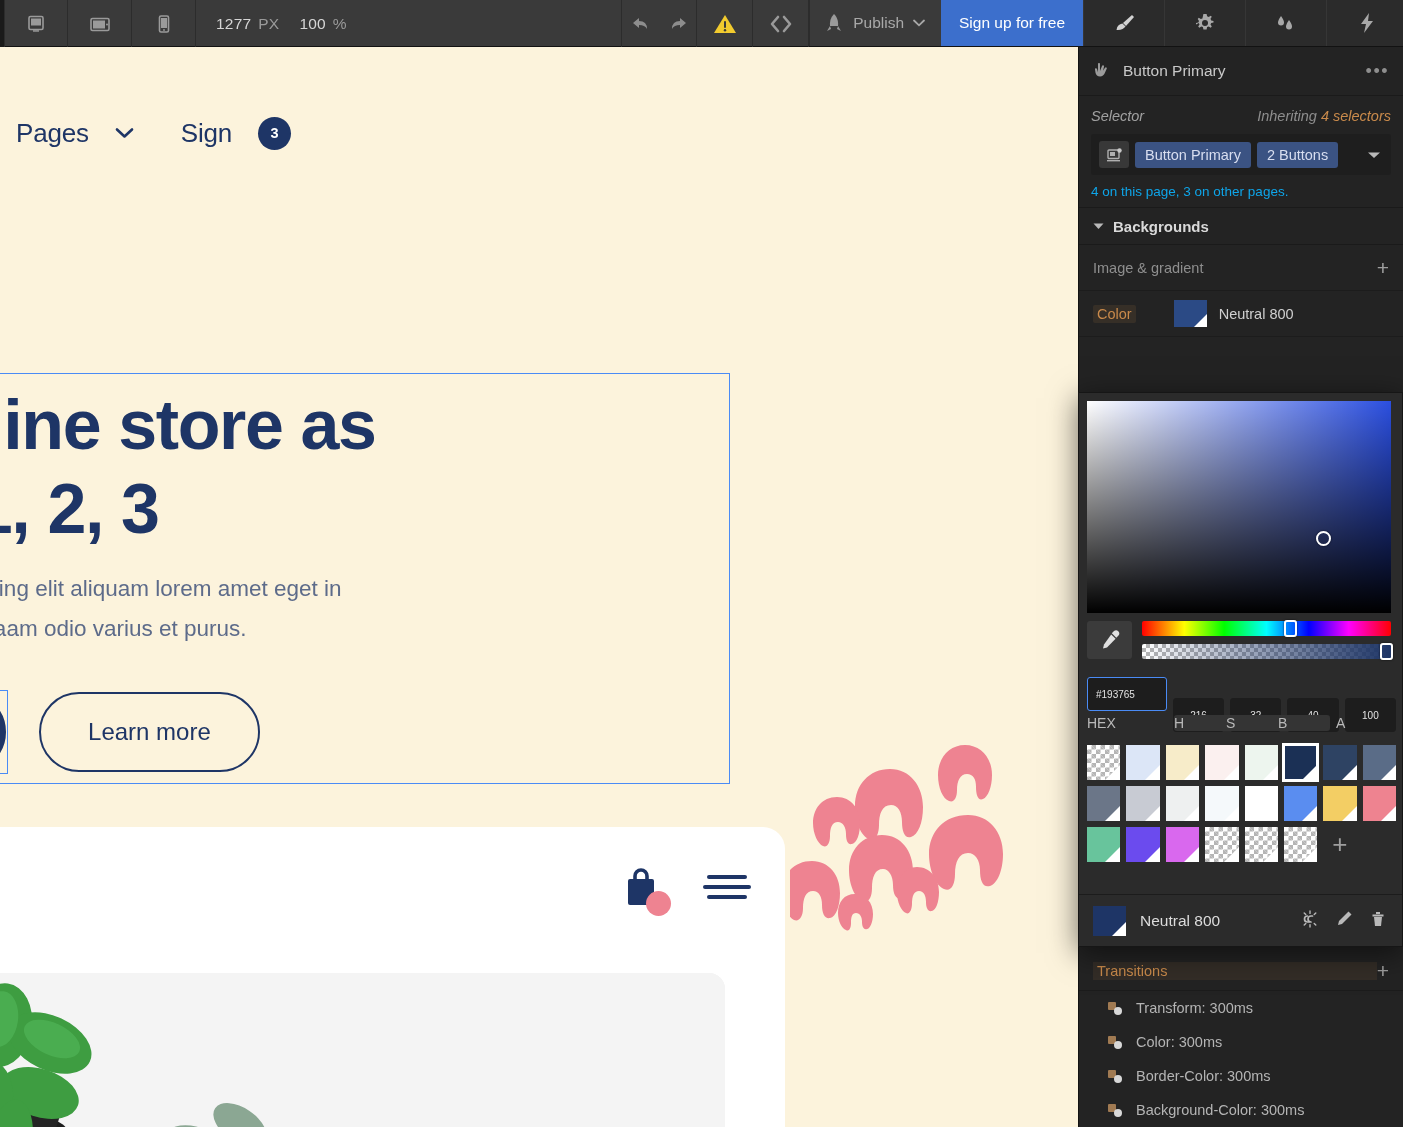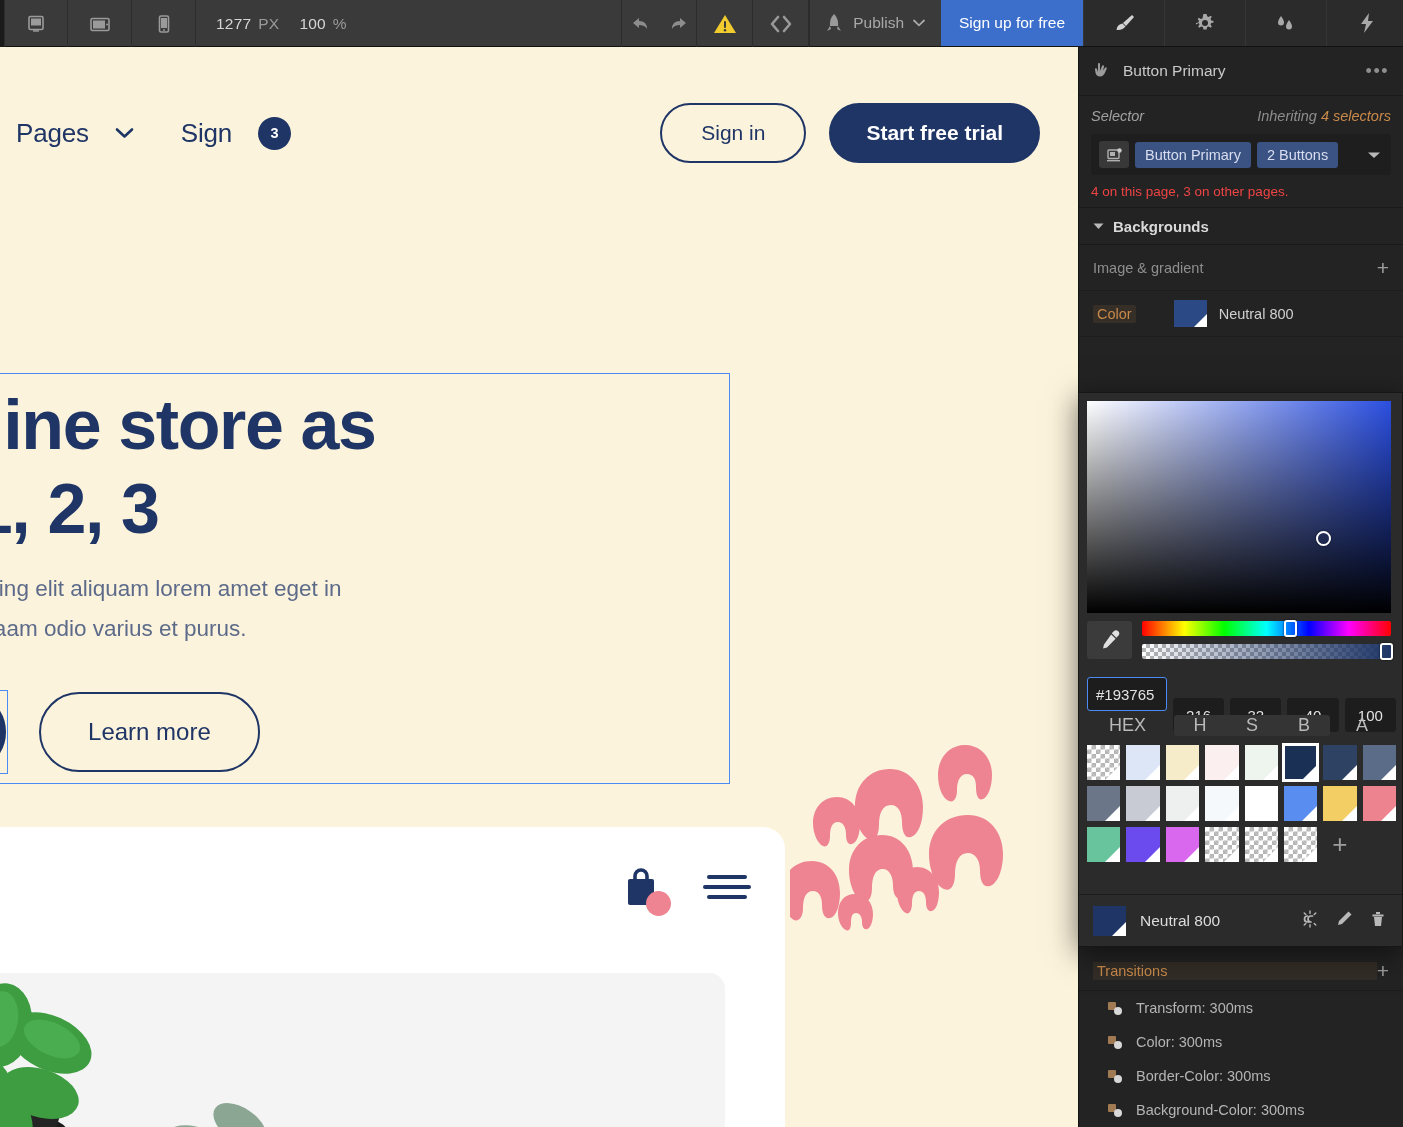--- a/index.html
+++ b/index.html
@@ -142,21 +142,21 @@
   }
   .sel-icon {
     width: 30px; height: 27px; background: #383838; border-radius: 3px;
     display: flex; align-items: center; justify-content: center; cursor: pointer;
   }
   .chip {
     background: #3b5383; color: #d8def0; font-size: 14.5px; border-radius: 3px;
     padding: 5px 10px; cursor: pointer;
   }
   .sel-caret { position: absolute; right: 10px; top: 13px; cursor: pointer; }
-  .sel-note { color: #ef4444; font-size: 13.5px; margin-top: 9px; }
+  .sel-note { color: #0ea5e9; font-size: 13.5px; margin-top: 9px; }
 
   .sec-header {
     height: 38px; display: flex; align-items: center; gap: 9px; padding: 0 14px;
     border-top: 1px solid #1a1a1a; border-bottom: 1px solid #1a1a1a;
     color: #d9d9d9; font-size: 15px; font-weight: 700; cursor: pointer;
   }
   .prop-row {
     height: 46px; display: flex; align-items: center; padding: 0 14px;
     border-bottom: 1px solid #1c1c1c;
   }
@@ -222,26 +222,26 @@
     background-position: 0 0, 0 0, 4px 4px;
   }
   .slider-handle {
     position: absolute; width: 13px; height: 17px; border: 2.5px solid #fff; border-radius: 3px;
     background: transparent; box-shadow: 0 0 2px rgba(0,0,0,.8); cursor: pointer;
   }
   .fields { position: absolute; left: 8px; top: 284px; width: 309px; display: flex; gap: 6px; }
   .fld {
     background: #1d1d1d; border: 1px solid #1d1d1d; border-radius: 3px; height: 34px;
     display: flex; align-items: center; justify-content: center;
-    color: #e2e2e2; font-size: 15px; cursor: text;
+    color: #e2e2e2; font-size: 10px; cursor: text;
   }
   .fld.hex { width: 81px; border-color: #4a8bf5; justify-content: flex-start; padding-left: 8px; }
   .fld.num { width: 52px; margin-top: 21px; }
   .lbls { position: absolute; left: 8px; top: 322px; width: 309px; display: flex; gap: 6px; }
-  .lbl { color: #b9b9b9; font-size: 18px; text-align: center; }
+  .lbl { color: #b9b9b9; font-size: 14px; text-align: left; }
   .lbl.hex { width: 81px; }
   .lbl.num { width: 52px; }
   .lbl-group { display: flex; background: #343434; border-radius: 3px; }
 
   .swatches {
     position: absolute; left: 8px; top: 352px; width: 309px;
     display: grid; grid-template-columns: repeat(8, 1fr); gap: 6px;
   }
   .sw {
     position: relative; width: 100%; height: 35px; overflow: hidden; cursor: pointer;
@@ -380,24 +380,20 @@
         <div class="nav-link">
           <span>Pages</span>
           <svg width="19" height="12" viewBox="0 0 19 12">
             <path d="M2 2.5 L9.5 9.5 L17 2.5" fill="none" stroke="#1e3566" stroke-width="2.6" stroke-linecap="round" stroke-linejoin="round"></path>
           </svg>
         </div>
         <div class="nav-link">
           <span>Sign</span>
           <span class="cart-badge">3</span>
         </div>
-      </div>
-      <div class="nav-right">
-        <button class="btn-outline">Sign in</button>
-        <button class="btn-solid">Start free trial</button>
       </div>
     </div>
 
     <div class="hero-sel"></div>
 
     <div class="hero-h1">
       <div>e an online store as</div>
       <div>asy as 1, 2, 3</div>
     </div>
 

